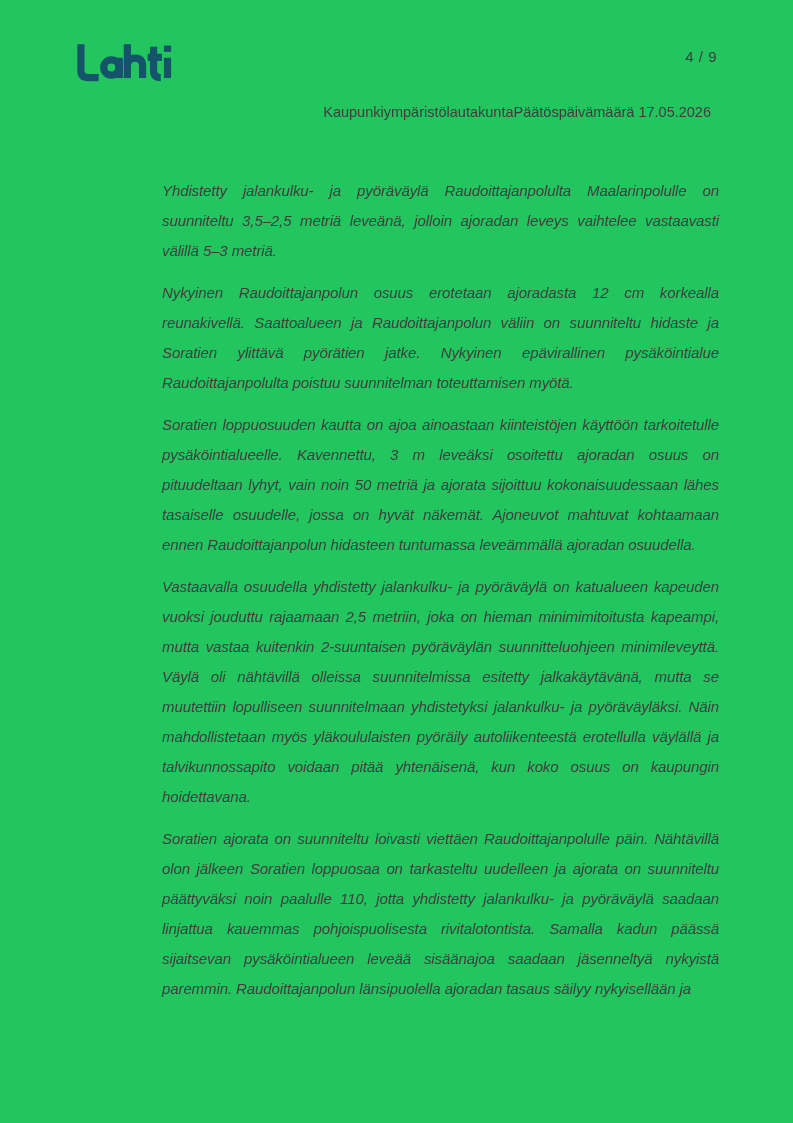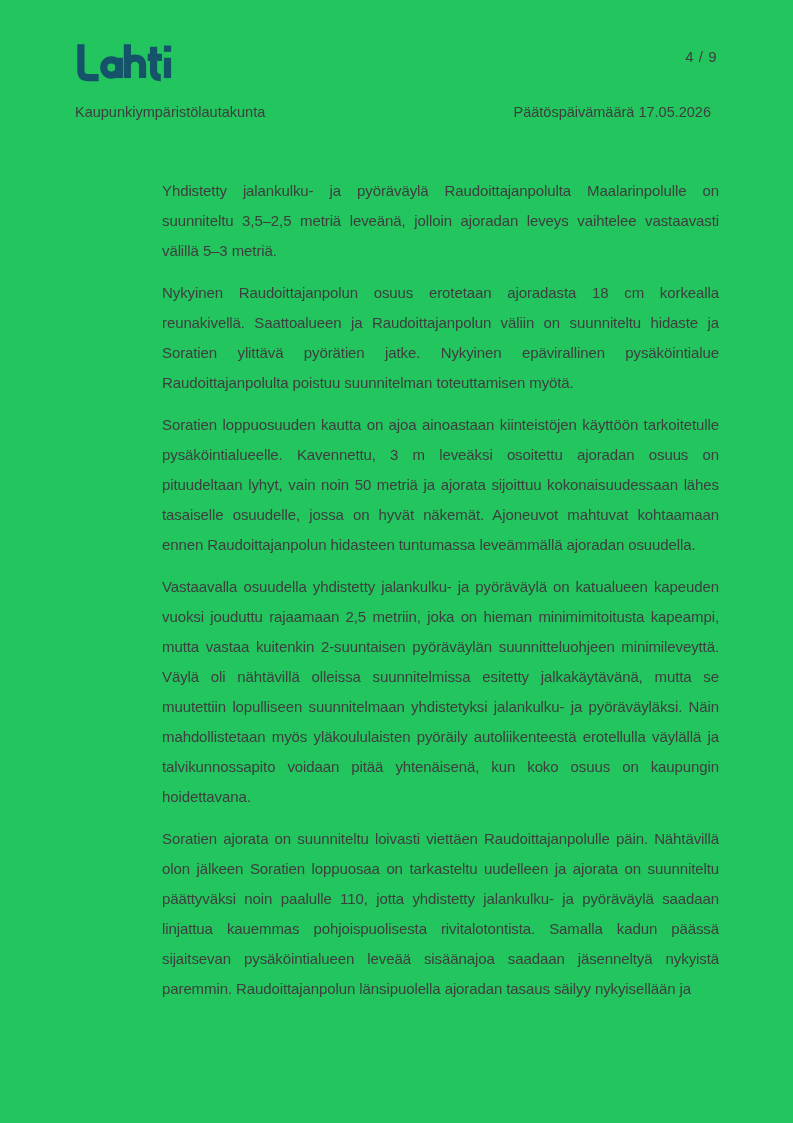--- a/index.html
+++ b/index.html
@@ -30,37 +30,38 @@
     font-size: 15px;
     letter-spacing: 0.5px;
     color: #3e3e3e;
   }
   .meta-row {
     position: absolute;
     left: 75px;
     right: 82px;
     top: 104px;
     display: flex;
-    justify-content: space-between;
+    justify-content: flex-end;
     font-size: 14.5px;
     color: #3e3e3e;
   }
   .content {
     position: absolute;
     left: 162px;
     top: 176px;
     width: 557px;
     font-size: 15px;
     line-height: 30px;
     letter-spacing: -0.1px;
     text-align: justify;
     color: #3e3e3e;
   }
   .content p {
     margin: 0 0 12px 0;
+    font-style: italic;
   }
 </style>
 </head>
 <body>
 
 <div class="page">
 
   <div class="logo" role="img" aria-label="Lahti">
     <svg width="98" height="40" viewBox="0 0 116 46">
       <g fill="none" stroke-width="8.5" stroke-linecap="butt" stroke="#14536a">
@@ -84,19 +85,19 @@
 
   <div class="page-number">4 / 9</div>
 
   <div class="meta-row">
     <span class="committee">Kaupunkiympäristölautakunta</span>
     <span class="decision-date">Päätöspäivämäärä 17.05.2026</span>
   </div>
 
   <main class="content">
     <p>Yhdistetty jalankulku- ja pyöräväylä Raudoittajanpolulta Maalarinpolulle on suunniteltu 3,5–2,5 metriä leveänä, jolloin ajoradan leveys vaihtelee vastaavasti välillä 5–3 metriä.</p>
-    <p>Nykyinen Raudoittajanpolun osuus erotetaan ajoradasta 18 cm korkealla reunakivellä. Saattoalueen ja Raudoittajanpolun väliin on suunniteltu hidaste ja Soratien ylittävä pyörätien jatke. Nykyinen epävirallinen pysäköintialue Raudoittajanpolulta poistuu suunnitelman toteuttamisen myötä.</p>
+    <p>Nykyinen Raudoittajanpolun osuus erotetaan ajoradasta 12 cm korkealla reunakivellä. Saattoalueen ja Raudoittajanpolun väliin on suunniteltu hidaste ja Soratien ylittävä pyörätien jatke. Nykyinen epävirallinen pysäköintialue Raudoittajanpolulta poistuu suunnitelman toteuttamisen myötä.</p>
     <p>Soratien loppuosuuden kautta on ajoa ainoastaan kiinteistöjen käyttöön tarkoitetulle pysäköintialueelle. Kavennettu, 3 m leveäksi osoitettu ajoradan osuus on pituudeltaan lyhyt, vain noin 50 metriä ja ajorata sijoittuu kokonaisuudessaan lähes tasaiselle osuudelle, jossa on hyvät näkemät. Ajoneuvot mahtuvat kohtaamaan ennen Raudoittajanpolun hidasteen tuntumassa leveämmällä ajoradan osuudella.</p>
     <p>Vastaavalla osuudella yhdistetty jalankulku- ja pyöräväylä on katualueen kapeuden vuoksi jouduttu rajaamaan 2,5 metriin, joka on hieman minimimitoitusta kapeampi, mutta vastaa kuitenkin 2-suuntaisen pyöräväylän suunnitteluohjeen minimileveyttä. Väylä oli nähtävillä olleissa suunnitelmissa esitetty jalkakäytävänä, mutta se muutettiin lopulliseen suunnitelmaan yhdistetyksi jalankulku- ja pyöräväyläksi. Näin mahdollistetaan myös yläkoululaisten pyöräily autoliikenteestä erotellulla väylällä ja talvikunnossapito voidaan pitää yhtenäisenä, kun koko osuus on kaupungin hoidettavana.</p>
     <p>Soratien ajorata on suunniteltu loivasti viettäen Raudoittajanpolulle päin. Nähtävillä olon jälkeen Soratien loppuosaa on tarkasteltu uudelleen ja ajorata on suunniteltu päättyväksi noin paalulle 110, jotta yhdistetty jalankulku- ja pyöräväylä saadaan linjattua kauemmas pohjoispuolisesta rivitalotontista. Samalla kadun päässä sijaitsevan pysäköintialueen leveää sisäänajoa saadaan jäsenneltyä nykyistä paremmin. Raudoittajanpolun länsipuolella ajoradan tasaus säilyy nykyisellään ja</p>
   </main>
 
 </div>
 
 </body></html>

